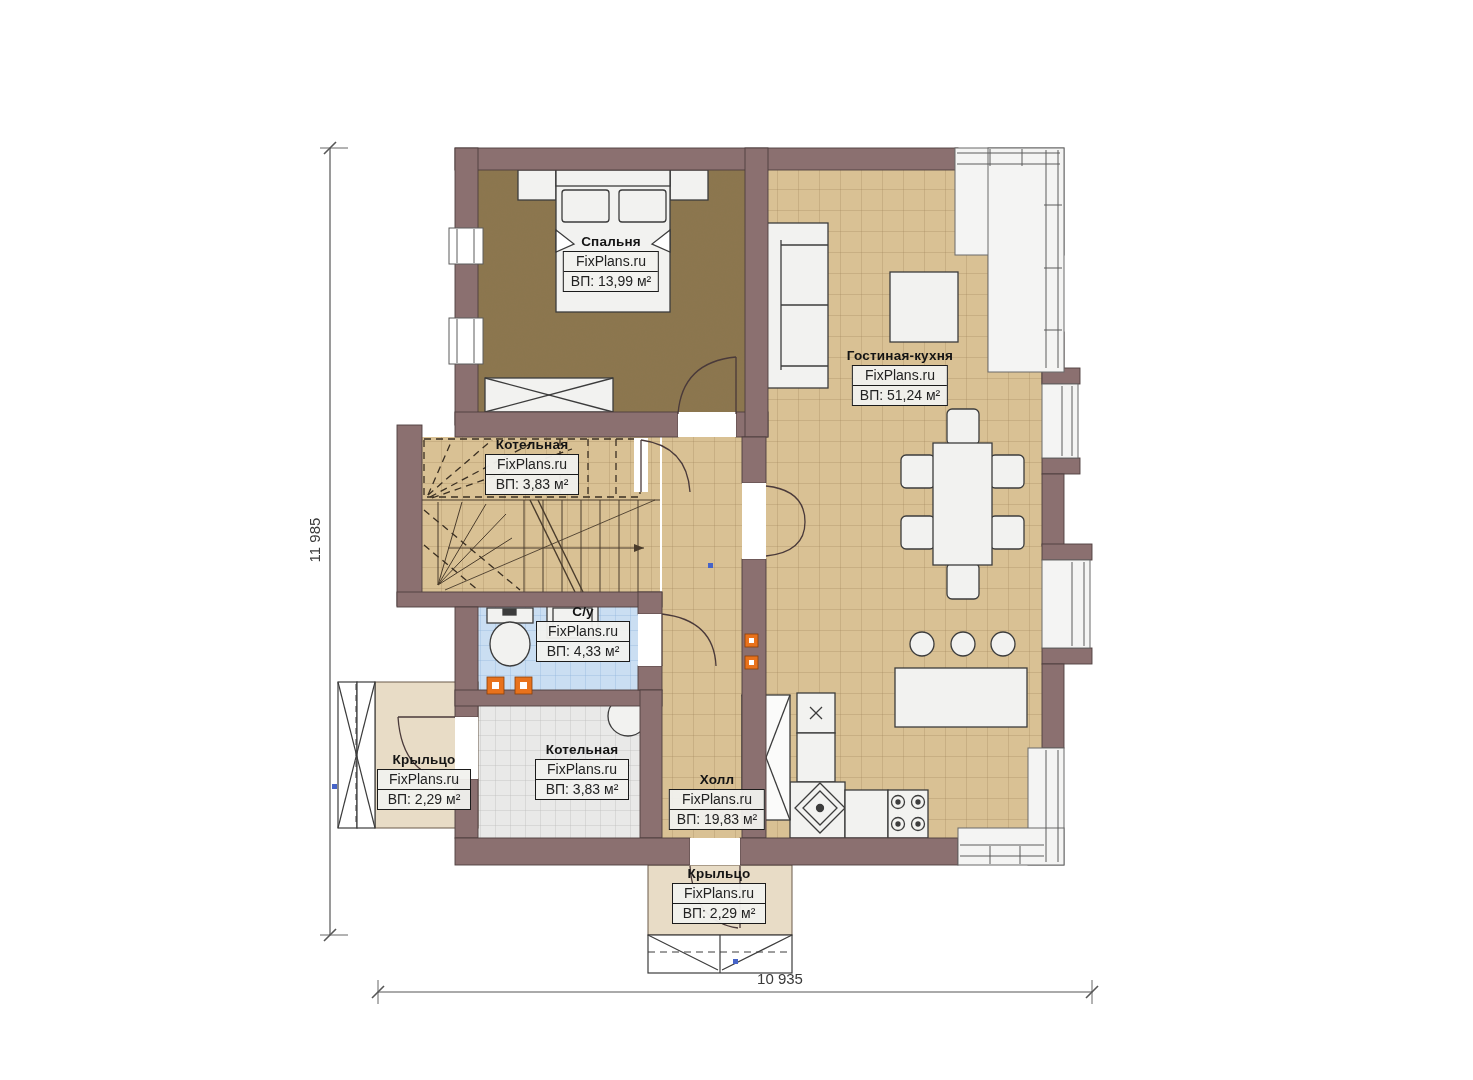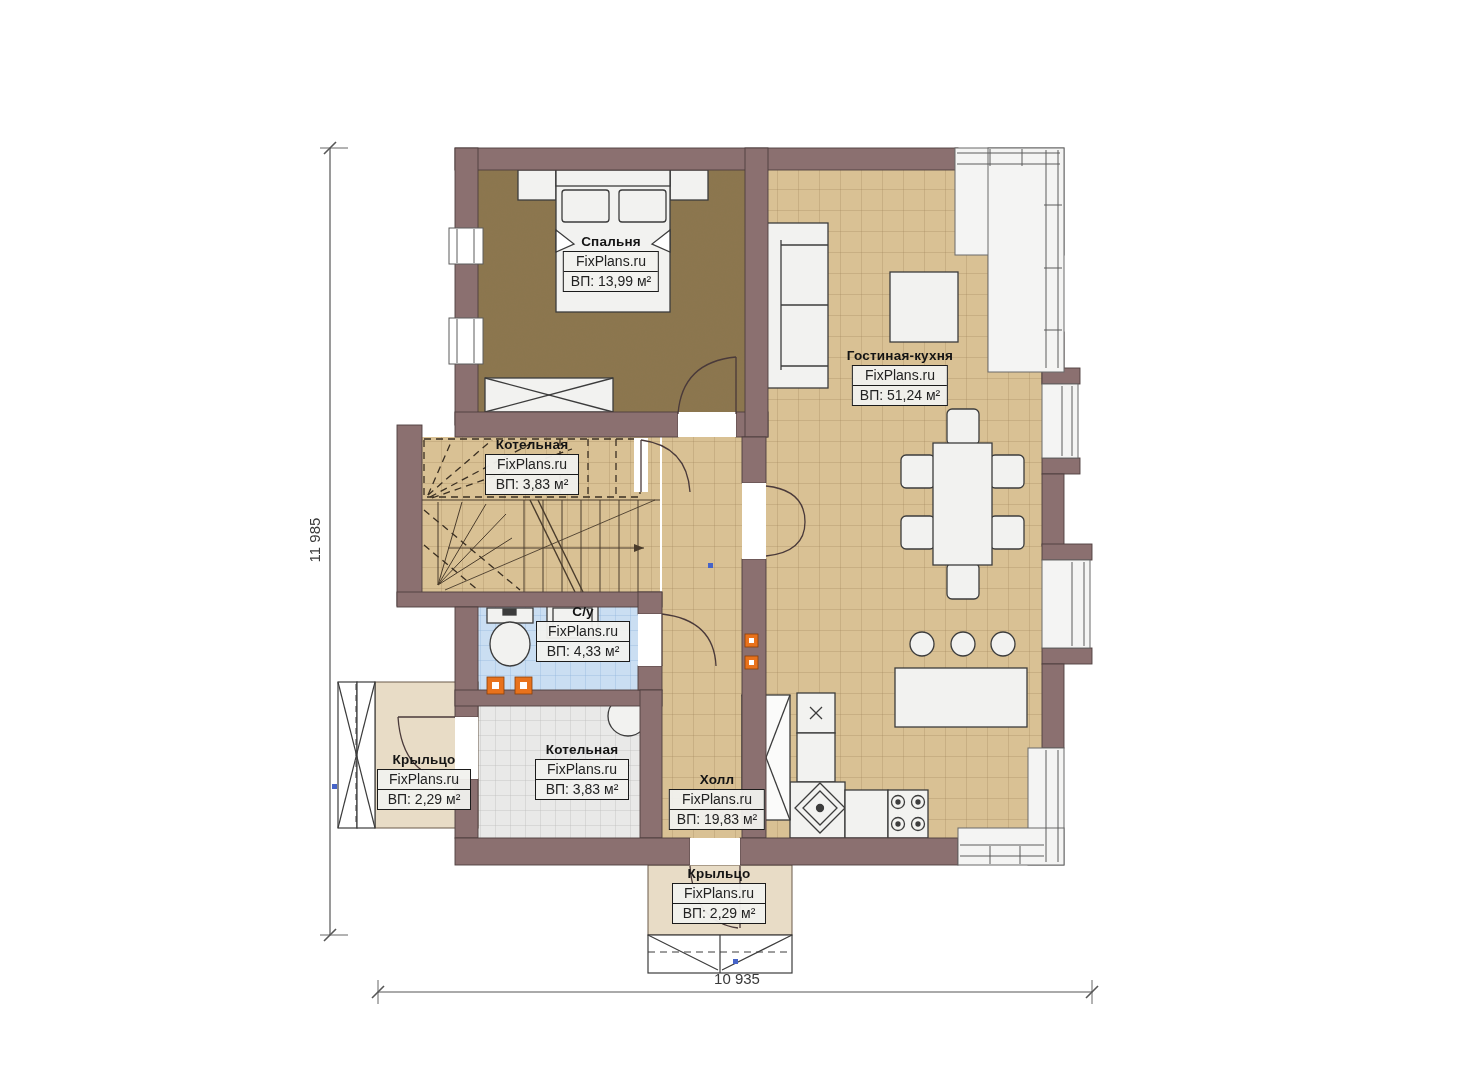--- a/index.html
+++ b/index.html
@@ -9,21 +9,21 @@
   .room-label{position:absolute;transform:translateX(-50%);text-align:center;z-index:5;}
   .room-name{font-size:13.5px;font-weight:bold;color:#141414;letter-spacing:.2px;
              margin-bottom:2px;white-space:nowrap;}
   .room-box{display:inline-block;border:1.6px solid #1b1b1b;background:rgba(241,241,238,.95);
             min-width:92px;}
   .room-brand{font-size:14px;color:#222;padding:1px 7px 2px;border-bottom:1.6px solid #1b1b1b;
               white-space:nowrap;}
   .room-area{font-size:14px;color:#222;padding:1px 7px 2px;white-space:nowrap;}
   .dim-label{position:absolute;font-size:15px;color:#3a3a3a;z-index:5;white-space:nowrap;}
   .dim-v{transform:translate(-50%,-50%) rotate(-90deg);}
-  .dim-h{transform:translateX(-50%);}
+  .dim-h{transform:translateX(-50%);margin-left:43px;}
 </style>
 </head>
 <body>
 
 <div class="stage">
 
 <svg class="plan-svg" width="1473" height="1080" viewBox="0 0 1473 1080">
   <defs>
     <pattern id="tan" width="21" height="21" patternUnits="userSpaceOnUse">
       <rect width="21" height="21" fill="#d9c194"></rect>

